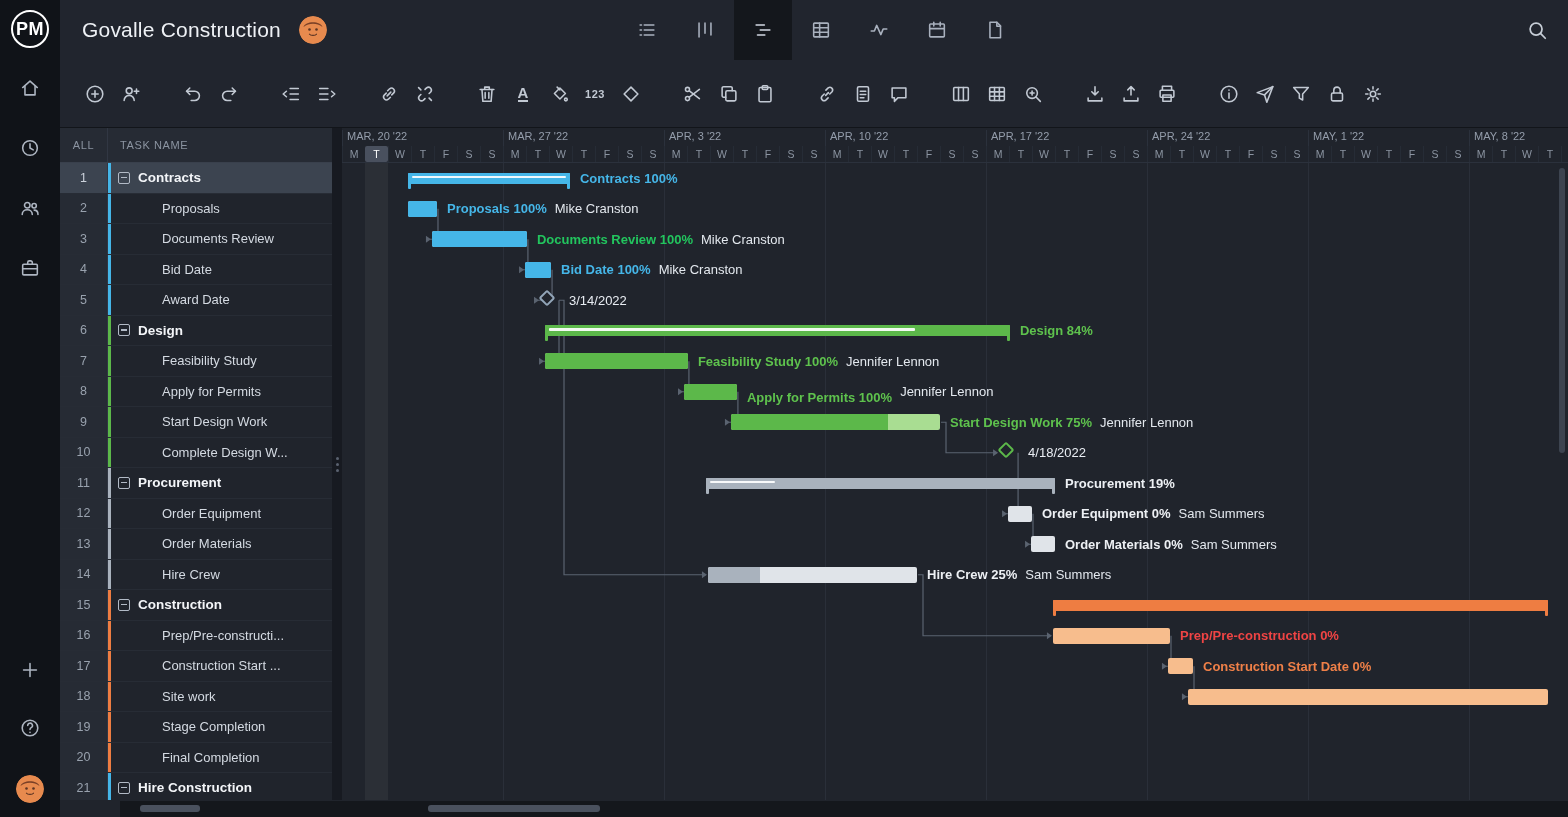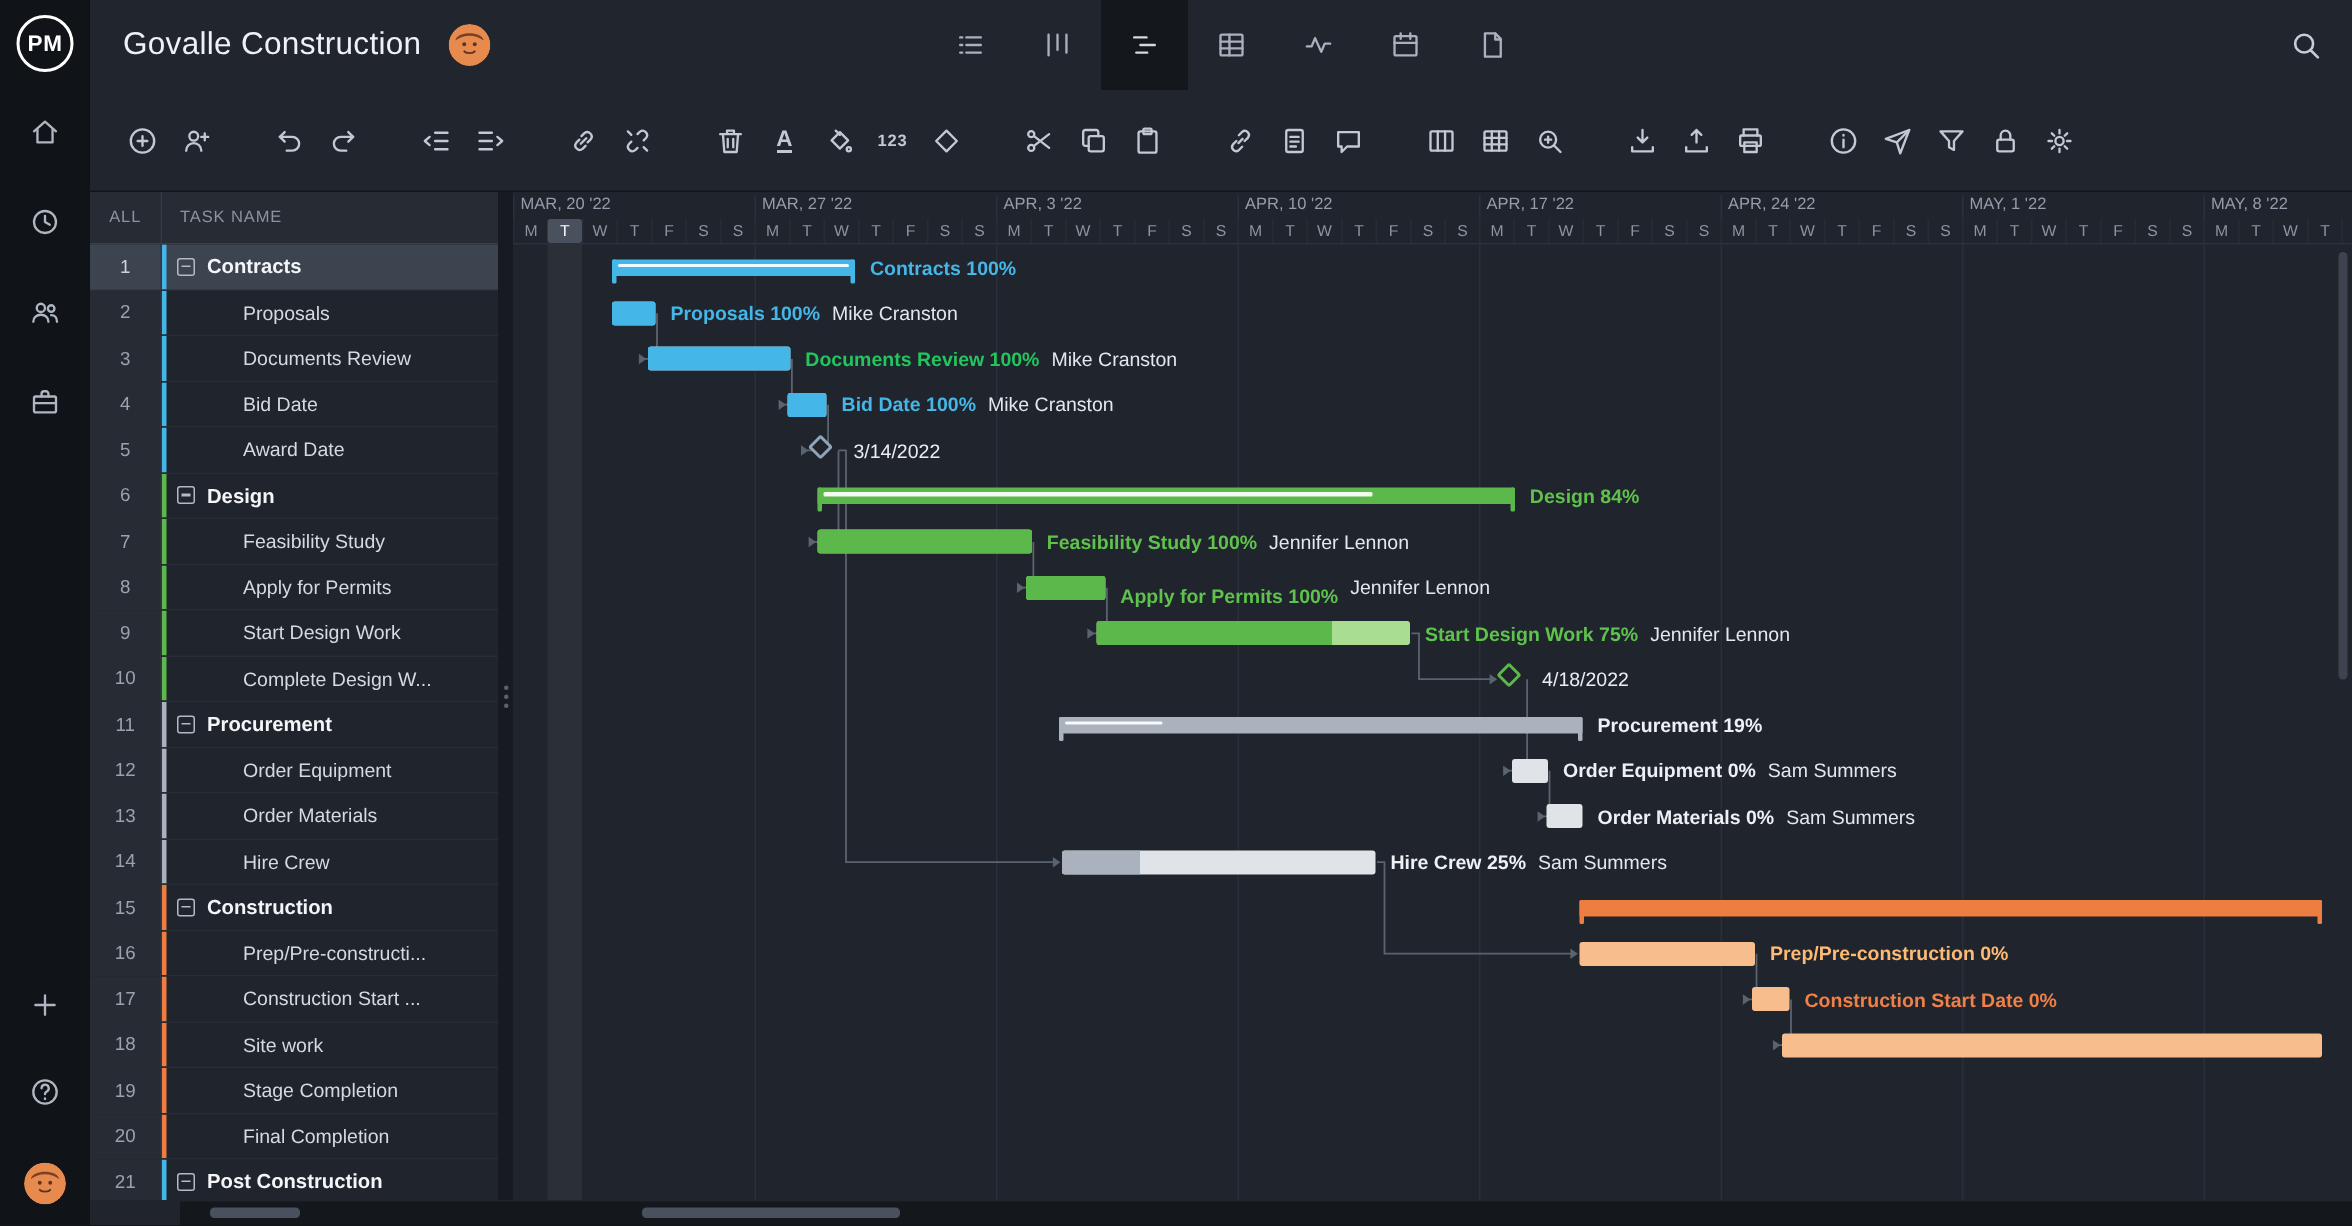--- a/index.html
+++ b/index.html
@@ -2,21 +2,21 @@
 <html><head>
 <meta charset="utf-8">
 <style>
   * { box-sizing: border-box; margin: 0; padding: 0; }
   html,body { background:#0b0d11; }
   body { font-family:"Liberation Sans", sans-serif; }
   .app { position:relative; width:1568px; height:817px; background:#20242c; overflow:hidden; color:#dfe3ea; }
 
   
   .nav-rail { position:absolute; left:0; top:0; width:60px; height:100%; background:#101318; display:flex; flex-direction:column; align-items:center; z-index:6; }
-  .pm-logo { margin-top:10px; width:38px; height:38px; border:2px solid #fff; border-radius:50%; display:flex; align-items:center; justify-content:center; font-size:15px; font-weight:700; color:#fff; letter-spacing:.5px; flex:none; }
+  .pm-logo { margin-top:10px; width:38px; height:38px; border:2px solid #fff; border-radius:50%; display:flex; align-items:center; justify-content:center; font-size:18px; font-weight:700; color:#fff; letter-spacing:.5px; flex:none; }
   .rail-top { display:flex; flex-direction:column; gap:38px; margin-top:29px; align-items:center; }
   .rail-bottom { margin-top:auto; display:flex; flex-direction:column; gap:36px; align-items:center; margin-bottom:14px; }
   .rail-icon { width:22px; height:22px; color:#aeb6c2; cursor:pointer; }
   .rail-icon svg { width:100%; height:100%; }
   .avatar { width:28px; height:28px; border-radius:50%; overflow:hidden; flex:none; }
   .avatar svg { display:block; width:100%; height:100%; }
 
   
   .main { position:absolute; left:60px; top:0; right:0; bottom:0; }
 
@@ -560,21 +560,21 @@
               <div class="tname">
                 <span class="accent" style="background: rgb(238, 125, 66);"></span>
                 <span>Final Completion</span>
               </div>
             </div>
             <div class="trow group">
               <div class="tnum">21</div>
               <div class="tname">
                 <span class="accent" style="background: rgb(69, 182, 232);"></span>
                 <span class="collapse-box"></span>
-                <span>Post Construction</span>
+                <span>Hire Construction</span>
               </div>
             </div>
           </div>
       </div>
 
       <div class="splitter">
           <i></i>
           <i></i>
           <i></i>
         </div>
@@ -764,21 +764,21 @@
             <div class="bar-task" style="left: 365.93px; width: 209.07px; top: 403.75px; background: rgb(224, 228, 233);">
               <div class="fill" style="width: 25%; background: rgb(169, 178, 189);"></div>
             </div>
             <div class="bar-label" style="top: 403.75px; left: 585px;">
               <span class="np" style="color: rgb(237, 240, 244);">Hire Crew  25%</span>
               <span class="asg">Sam Summers</span>
             </div>
             <div class="bar-sum" style="left: 710.93px; width: 494.96px; top: 436.75px; background: rgb(238, 125, 66);"></div>
             <div class="bar-task" style="left: 710.93px; width: 117.07px; top: 464.75px; background: rgb(247, 189, 141);"></div>
             <div class="bar-label" style="top: 464.75px; left: 838px;">
-              <span class="np" style="color: #fdba74;">Prep/Pre-construction  0%</span>
+              <span class="np" style="color: #ef4444;">Prep/Pre-construction  0%</span>
             </div>
             <div class="bar-task" style="left: 825.93px; width: 25.07px; top: 495.25px; background: rgb(247, 189, 141);"></div>
             <div class="bar-label" style="top: 495.25px; left: 861px;">
               <span class="np" style="color: rgb(239, 128, 72);">Construction Start Date  0%</span>
             </div>
             <div class="bar-task" style="left: 845.94px; width: 359.95px; top: 525.75px; background: rgb(247, 189, 141);"></div>
           </div>
         <div class="vscroll"></div>
       </div>
     </div>

